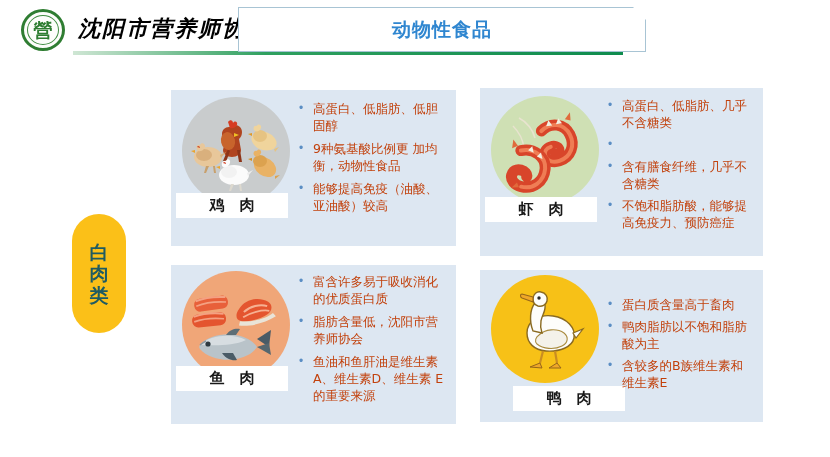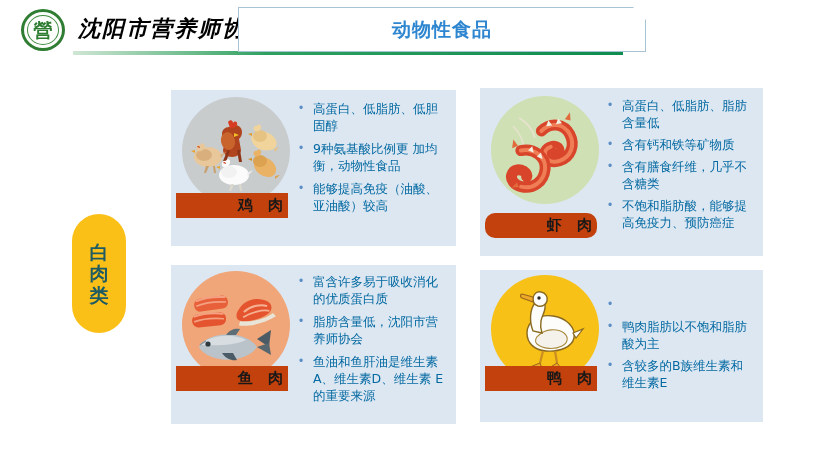--- a/index.html
+++ b/index.html
@@ -86,27 +86,27 @@
     border-radius: 50%;
     overflow: visible;
   }
   #card-shrimp .media { top: 8px; }
   #card-fish .media   { top: 6px; }
   #card-duck .media   { top: 5px; }
 
   .label-box {
     position: absolute; left: 5px;
     width: 112px; height: 25px;
-    background: #c2410c;
-    display: flex; align-items: center; justify-content: flex-end;
+    background: #ffffff;
+    display: flex; align-items: center; justify-content: center;
   }
   #card-chicken .label-box { top: 103px; }
-  #card-shrimp  .label-box { top: 125px; border-radius: 10px; }
+  #card-shrimp  .label-box { top: 109px; }
   #card-fish    .label-box { top: 101px; }
-  #card-duck    .label-box { top: 96px; }
+  #card-duck    .label-box { top: 116px; margin-left: 28px; }
   .label-box span {
     font-family: "DejaVu Sans", sans-serif;
     font-size: 15px; font-weight: bold; color: #181818;
     letter-spacing: 5px; text-indent: 5px;
   }
 
   .bullets {
     position: absolute;
     left: 128px; right: 8px;
   }
@@ -124,21 +124,21 @@
     width: 14px;
     color: #5b8ec4;
     font-size: 12px;
     line-height: 17px;
     text-align: left;
   }
   .bullet .btxt {
     font-family: "DejaVu Sans", sans-serif;
     font-size: 12.5px;
     line-height: 17px;
-    color: #0369a1;
+    color: #c2410c;
   }
   #card-shrimp .bullet { margin-bottom: 5px; }
   #card-duck .bullet { margin-bottom: 5px; }
 
   
   .media svg { display: block; width: 108px; height: 108px; }
 </style>
 </head>
 <body>
 
@@ -258,25 +258,24 @@
           <path d="M30 90l-4 6 7-2z" fill="#e06a3c"></path>
         </g>
       </svg>
     </div>
     <div class="label-box">
       <span>虾 肉</span>
     </div>
     <div class="bullets">
       <div class="bullet">
         <span class="dot">•</span>
-        <span class="btxt">高蛋白、低脂肪、脂肪含量低</span>
-      </div>
-      <div class="bullet">
-        <span class="dot">•</span>
-        <span class="btxt">含有钙和铁等矿物质</span>
+        <span class="btxt">高蛋白、低脂肪、几乎不含糖类</span>
+      </div>
+      <div class="bullet">
+        <span class="dot">•</span>
       </div>
       <div class="bullet">
         <span class="dot">•</span>
         <span class="btxt">含有膳食纤维，几乎不含糖类</span>
       </div>
       <div class="bullet">
         <span class="dot">•</span>
         <span class="btxt">不饱和脂肪酸，能够提高免疫力、预防癌症</span>
       </div>
     </div>
@@ -361,20 +360,21 @@
         <path d="M49 88l-10 4 12 1z" fill="#f0a828" stroke="#96661a" stroke-width="1"></path>
         <path d="M66 88l-8 5 12 0z" fill="#f0a828" stroke="#96661a" stroke-width="1"></path>
       </svg>
     </div>
     <div class="label-box">
       <span>鸭 肉</span>
     </div>
     <div class="bullets">
       <div class="bullet">
         <span class="dot">•</span>
+        <span class="btxt">蛋白质含量高于畜肉</span>
       </div>
       <div class="bullet">
         <span class="dot">•</span>
         <span class="btxt">鸭肉脂肪以不饱和脂肪酸为主</span>
       </div>
       <div class="bullet">
         <span class="dot">•</span>
         <span class="btxt">含较多的B族维生素和维生素E</span>
       </div>
     </div>

